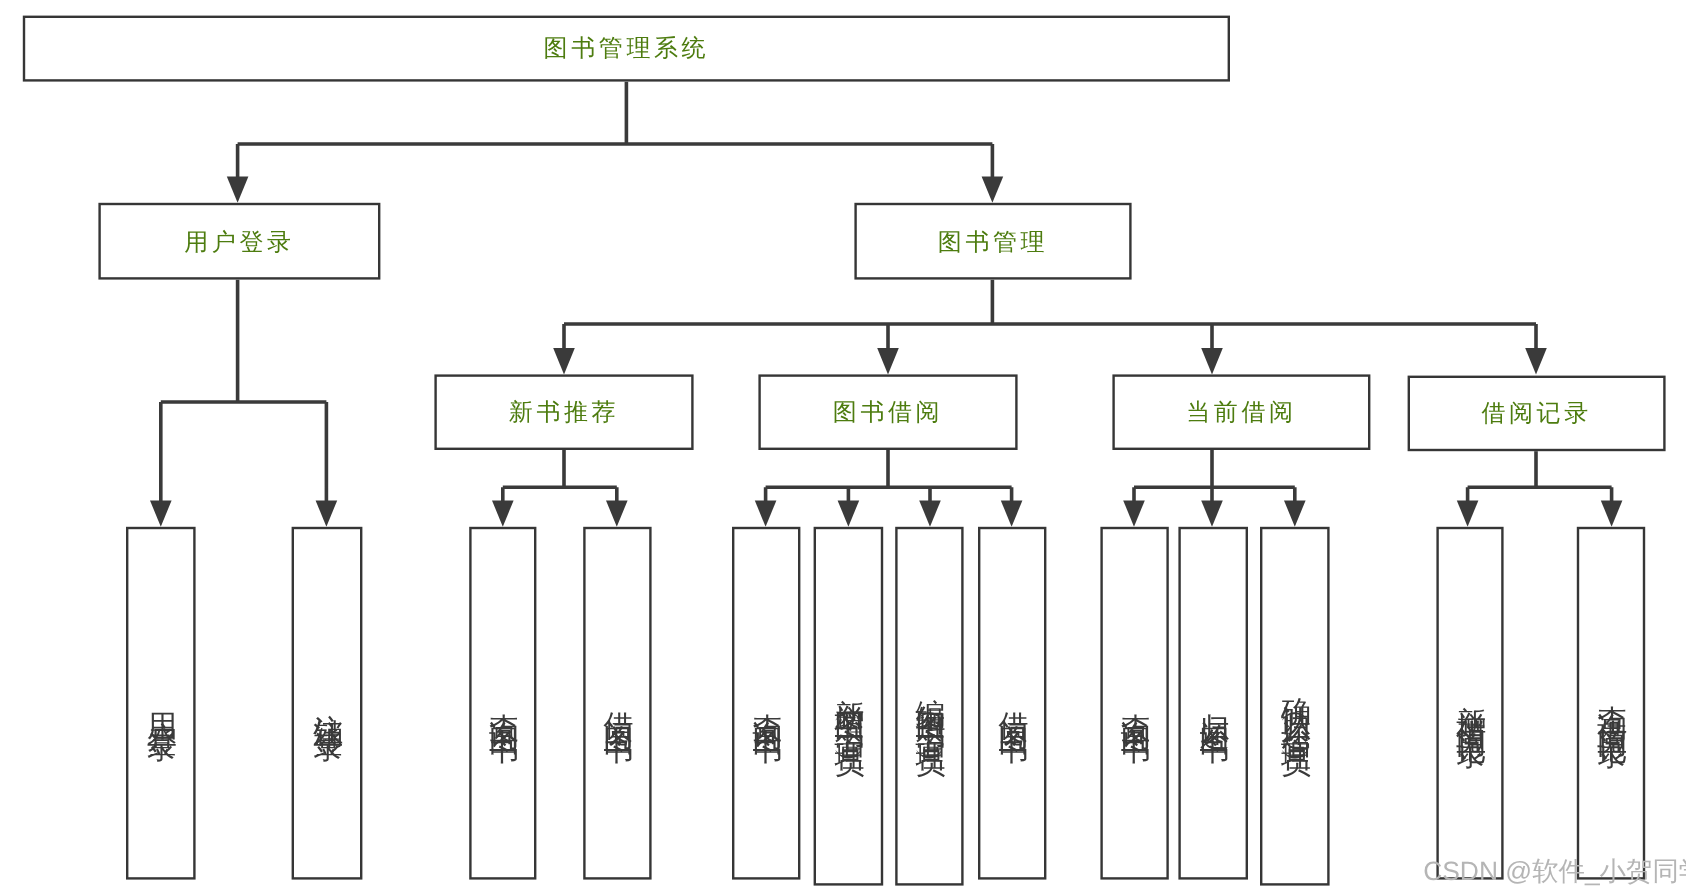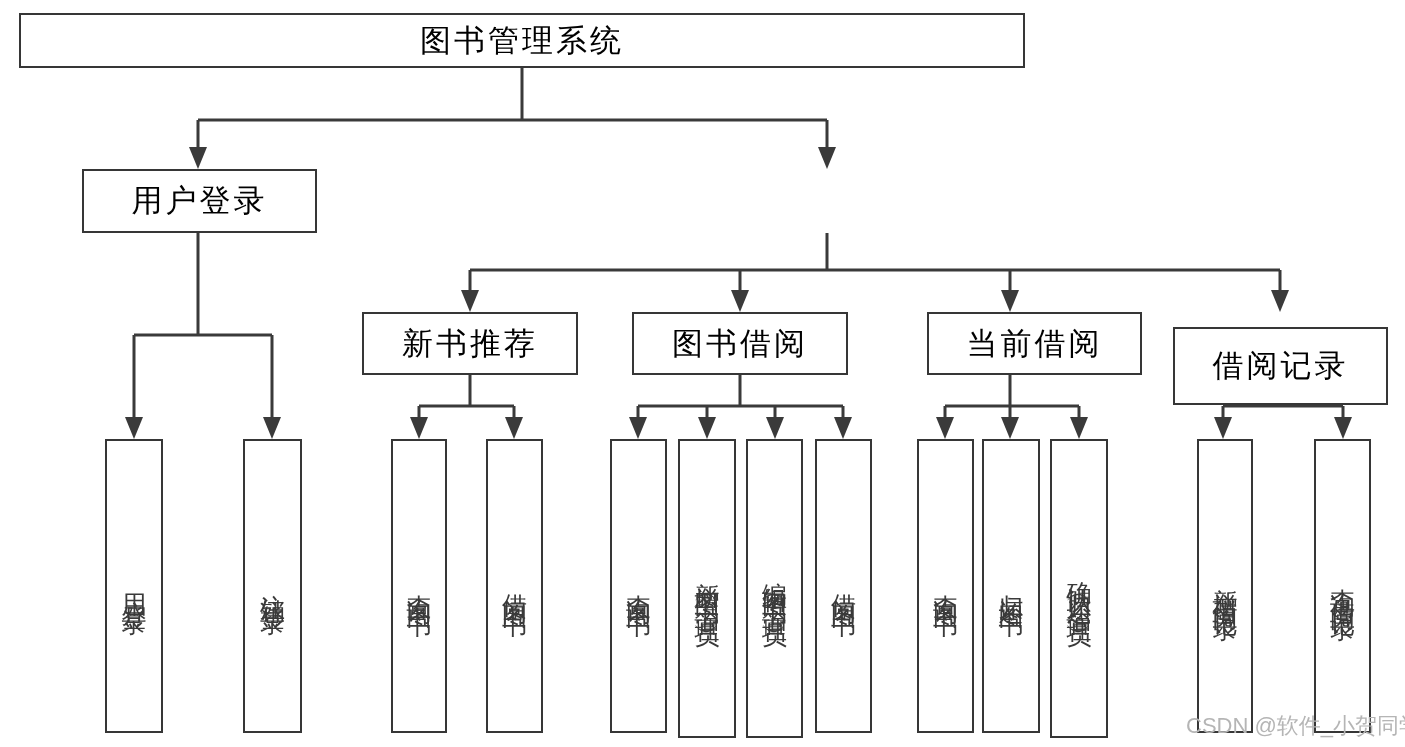--- a/index.html
+++ b/index.html
@@ -16,24 +16,24 @@
   .lines polygon{fill:#3a3a3a;stroke:none;}
   .node{
     position:absolute;
     box-sizing:border-box;
     border:2.5px solid #363636;
     background:#ffffff;
     display:flex;align-items:center;justify-content:center;
     z-index:2;
   }
   .hbox span{
-    font-size:31px;
+    font-size:20px;
     letter-spacing:3px;
     white-space:nowrap;
-    color:#000000;
+    color:#4d7c0f;
   }
   .leaf .vtext{
     writing-mode:vertical-rl;
     text-orientation:mixed;
     font-size:25px;
     letter-spacing:6px;
     line-height:1;
     color:#3a3a3a;
   }
   .watermark{
@@ -86,31 +86,34 @@
     <polygon points="1334,417 1352,417 1343,439"></polygon>
   </svg>
 
   <div class="node hbox" style="left:19px;top:13px;width:1006px;height:55px;">
     <span>图书管理系统</span>
   </div>
 
   <div class="node hbox" style="left:82px;top:169px;width:235px;height:64px;">
     <span>用户登录</span>
   </div>
+  <div class="node hbox" style="left:712px;top:169px;width:231px;height:64px;">
+    <span>图书管理</span>
+  </div>
 
   <div class="node hbox" style="left:632px;top:312px;width:216px;height:63px;">
     <span>图书借阅</span>
   </div>
   <div class="node hbox" style="left:362px;top:312px;width:216px;height:63px;">
     <span>新书推荐</span>
   </div>
   <div class="node hbox" style="left:903px;top:312px;width:215px;height:63px;margin-left:24px;">
     <span>当前借阅</span>
   </div>
-  <div class="node hbox" style="left:1173px;top:327px;width:215px;height:78px;">
+  <div class="node hbox" style="left:1173px;top:313px;width:215px;height:63px;">
     <span>借阅记录</span>
   </div>
 
   <div class="node leaf" style="left:105px;top:439px;width:58px;height:294px;">
     <span class="vtext">用户登录</span>
   </div>
   <div class="node leaf" style="left:243px;top:439px;width:59px;height:294px;">
     <span class="vtext">注销登录</span>
   </div>
 

